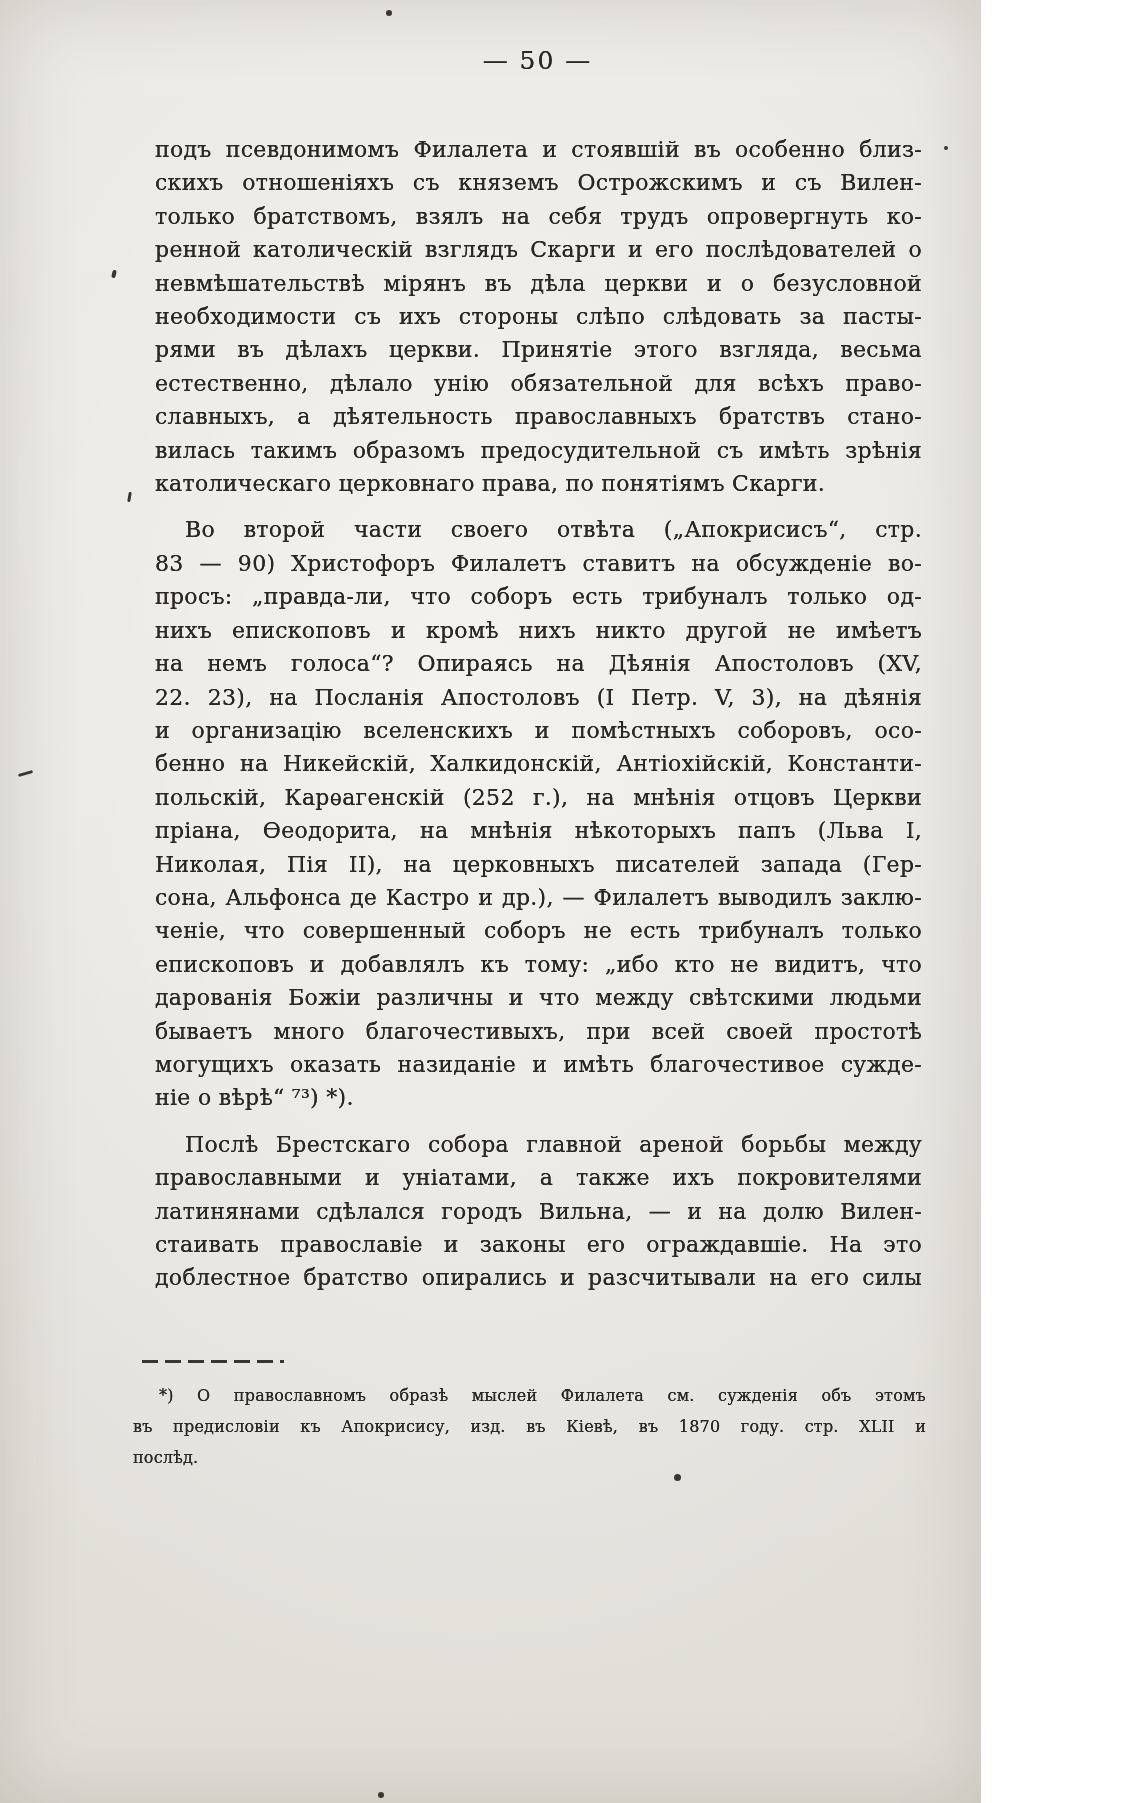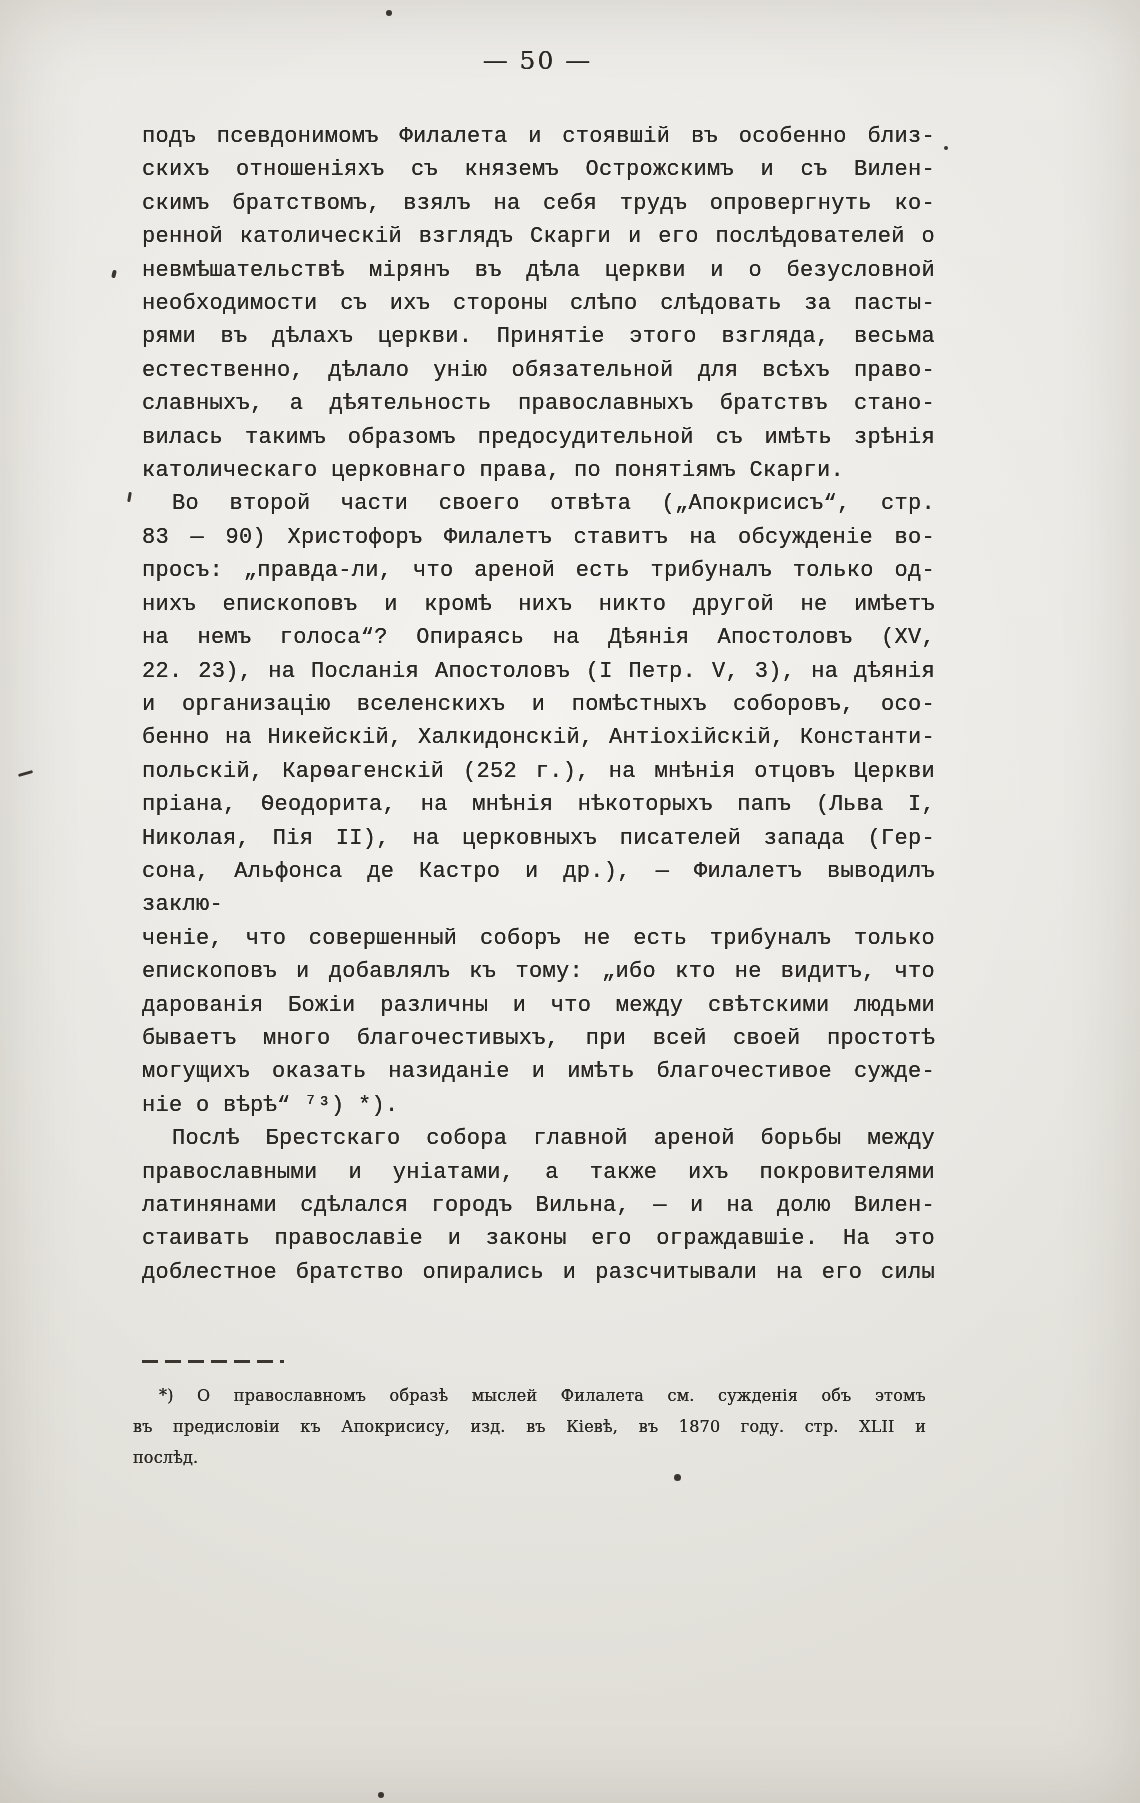--- a/index.html
+++ b/index.html
@@ -1,18 +1,18 @@
 <!DOCTYPE html>
 <html><head>
 <meta charset="utf-8">
 <style>
   html, body { margin: 0; padding: 0; }
   .page {
     position: relative;
-    width: 1140px;
+    width: 981px;
     height: 1803px;
     background-color: #e8e6e1;
     background-image:
       radial-gradient(120% 90% at 48% 40%, rgba(255,255,255,0.55), rgba(255,255,255,0) 62%),
       linear-gradient(#eae8e3, #e0ded7);
     box-shadow: inset 0 0 80px rgba(95,85,70,0.20);
     font-family: "DejaVu Serif", serif;
     color: #2b2722;
     overflow: hidden;
   }
@@ -29,21 +29,21 @@
   .text-block {
     position: absolute;
     left: 142px;
     top: 120px;
     width: 793px;
     font-size: 22px;
     line-height: 33.4px;
     letter-spacing: 0.3px;
     text-shadow: 0 0 0.5px currentColor;
   }
-  .para { margin: 0; font-family: Liberation Mono, monospace; }
+  .para { margin: 13px; }
   .line { text-align: justify; text-align-last: justify; hyphens: none; }
   .line.end { text-align-last: left; }
   .line.indent { text-indent: 30px; }
   .footnote-rule {
     position: absolute;
     left: 142px;
     top: 1360px;
     width: 142px;
     height: 3px;
     background: repeating-linear-gradient(90deg, #3a362f 0 16px, transparent 16px 23px);
@@ -83,35 +83,35 @@
   <div class="speck s6"></div>
   <div class="speck s7"></div>
 
   <div class="pagenum">— 50 —</div>
 
   <div class="text-block">
 
     <div class="para">
       <div class="line">подъ псевдонимомъ Филалета и стоявшій въ особенно близ-</div>
       <div class="line">скихъ отношеніяхъ съ княземъ Острожскимъ и съ Вилен-</div>
-      <div class="line">скимъ братствомъ, взялъ на себя трудъ опровергнуть ко-</div>
+      <div class="line">только братствомъ, взялъ на себя трудъ опровергнуть ко-</div>
       <div class="line">ренной католическій взглядъ Скарги и его послѣдователей о</div>
       <div class="line">невмѣшательствѣ мірянъ въ дѣла церкви и о безусловной</div>
       <div class="line">необходимости съ ихъ стороны слѣпо слѣдовать за пасты-</div>
       <div class="line">рями въ дѣлахъ церкви. Принятіе этого взгляда, весьма</div>
       <div class="line">естественно, дѣлало унію обязательной для всѣхъ право-</div>
       <div class="line">славныхъ, а дѣятельность православныхъ братствъ стано-</div>
       <div class="line">вилась такимъ образомъ предосудительной съ имѣть зрѣнія</div>
       <div class="line end">католическаго церковнаго права, по понятіямъ Скарги.</div>
     </div>
 
     <div class="para">
       <div class="line indent">Во второй части своего отвѣта („Апокрисисъ“, стр.</div>
       <div class="line">83 — 90) Христофоръ Филалетъ ставитъ на обсужденіе во-</div>
-      <div class="line">просъ: „правда-ли, что ареной есть трибуналъ только од-</div>
+      <div class="line">просъ: „правда-ли, что соборъ есть трибуналъ только од-</div>
       <div class="line">нихъ епископовъ и кромѣ нихъ никто другой не имѣетъ</div>
       <div class="line">на немъ голоса“? Опираясь на Дѣянія Апостоловъ (XV,</div>
       <div class="line">22. 23), на Посланія Апостоловъ (I Петр. V, 3), на дѣянія</div>
       <div class="line">и организацію вселенскихъ и помѣстныхъ соборовъ, осо-</div>
       <div class="line">бенно на Никейскій, Халкидонскій, Антіохійскій, Константи-</div>
       <div class="line">польскій, Карѳагенскій (252 г.), на мнѣнія отцовъ Церкви</div>
       <div class="line">пріана, Ѳеодорита, на мнѣнія нѣкоторыхъ папъ (Льва I,</div>
       <div class="line">Николая, Пія II), на церковныхъ писателей запада (Гер-</div>
       <div class="line">сона, Альфонса де Кастро и др.), — Филалетъ выводилъ заклю-</div>
       <div class="line">ченіе, что совершенный соборъ не есть трибуналъ только</div>

